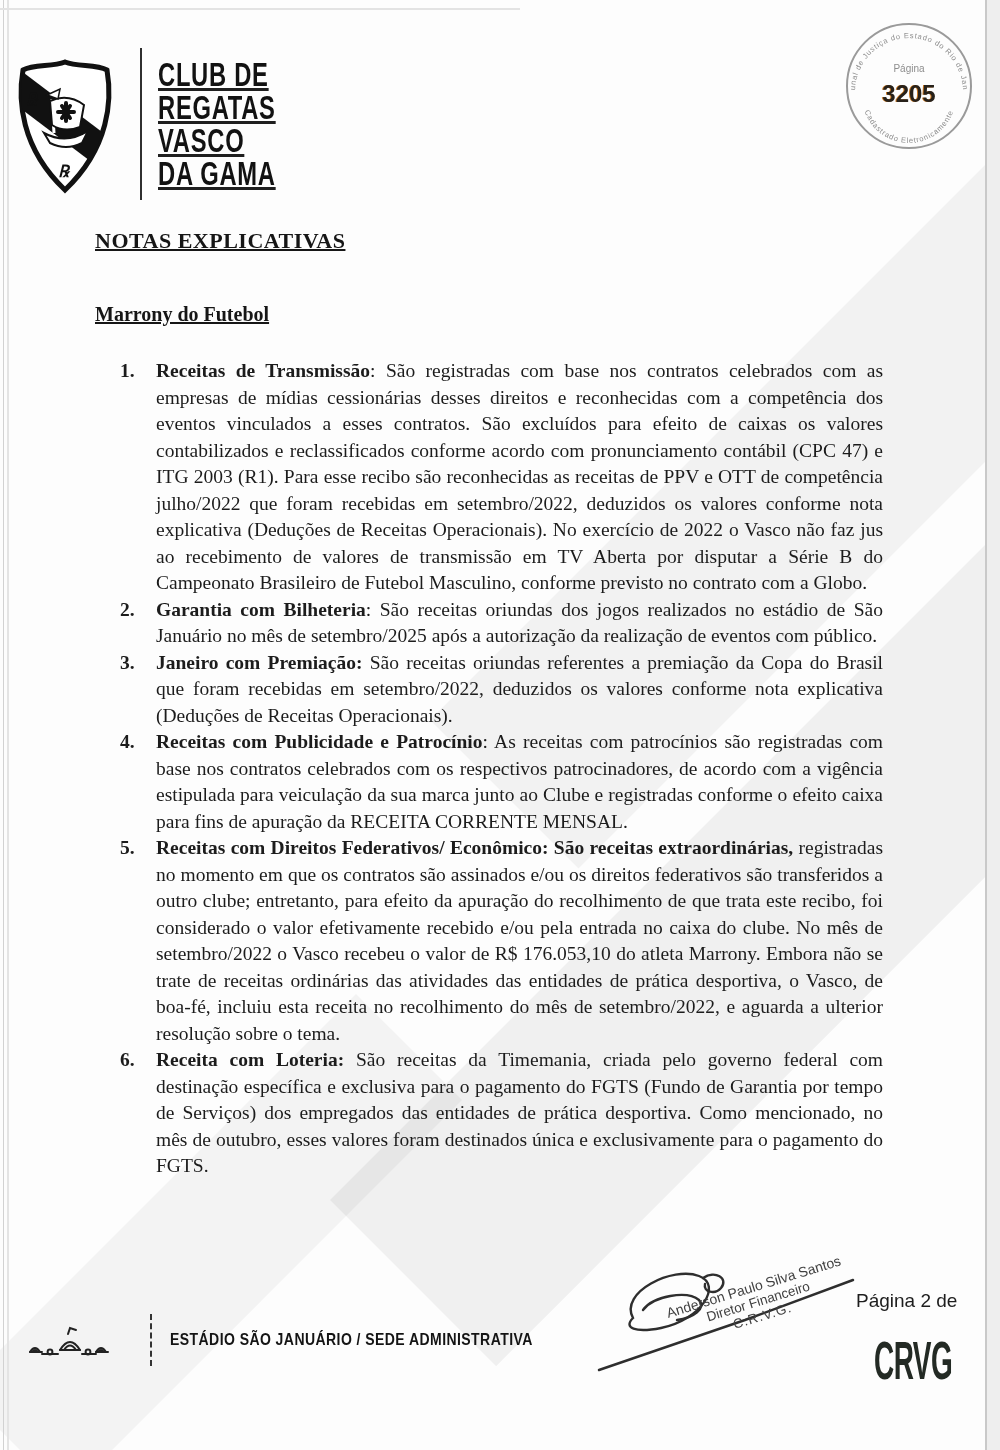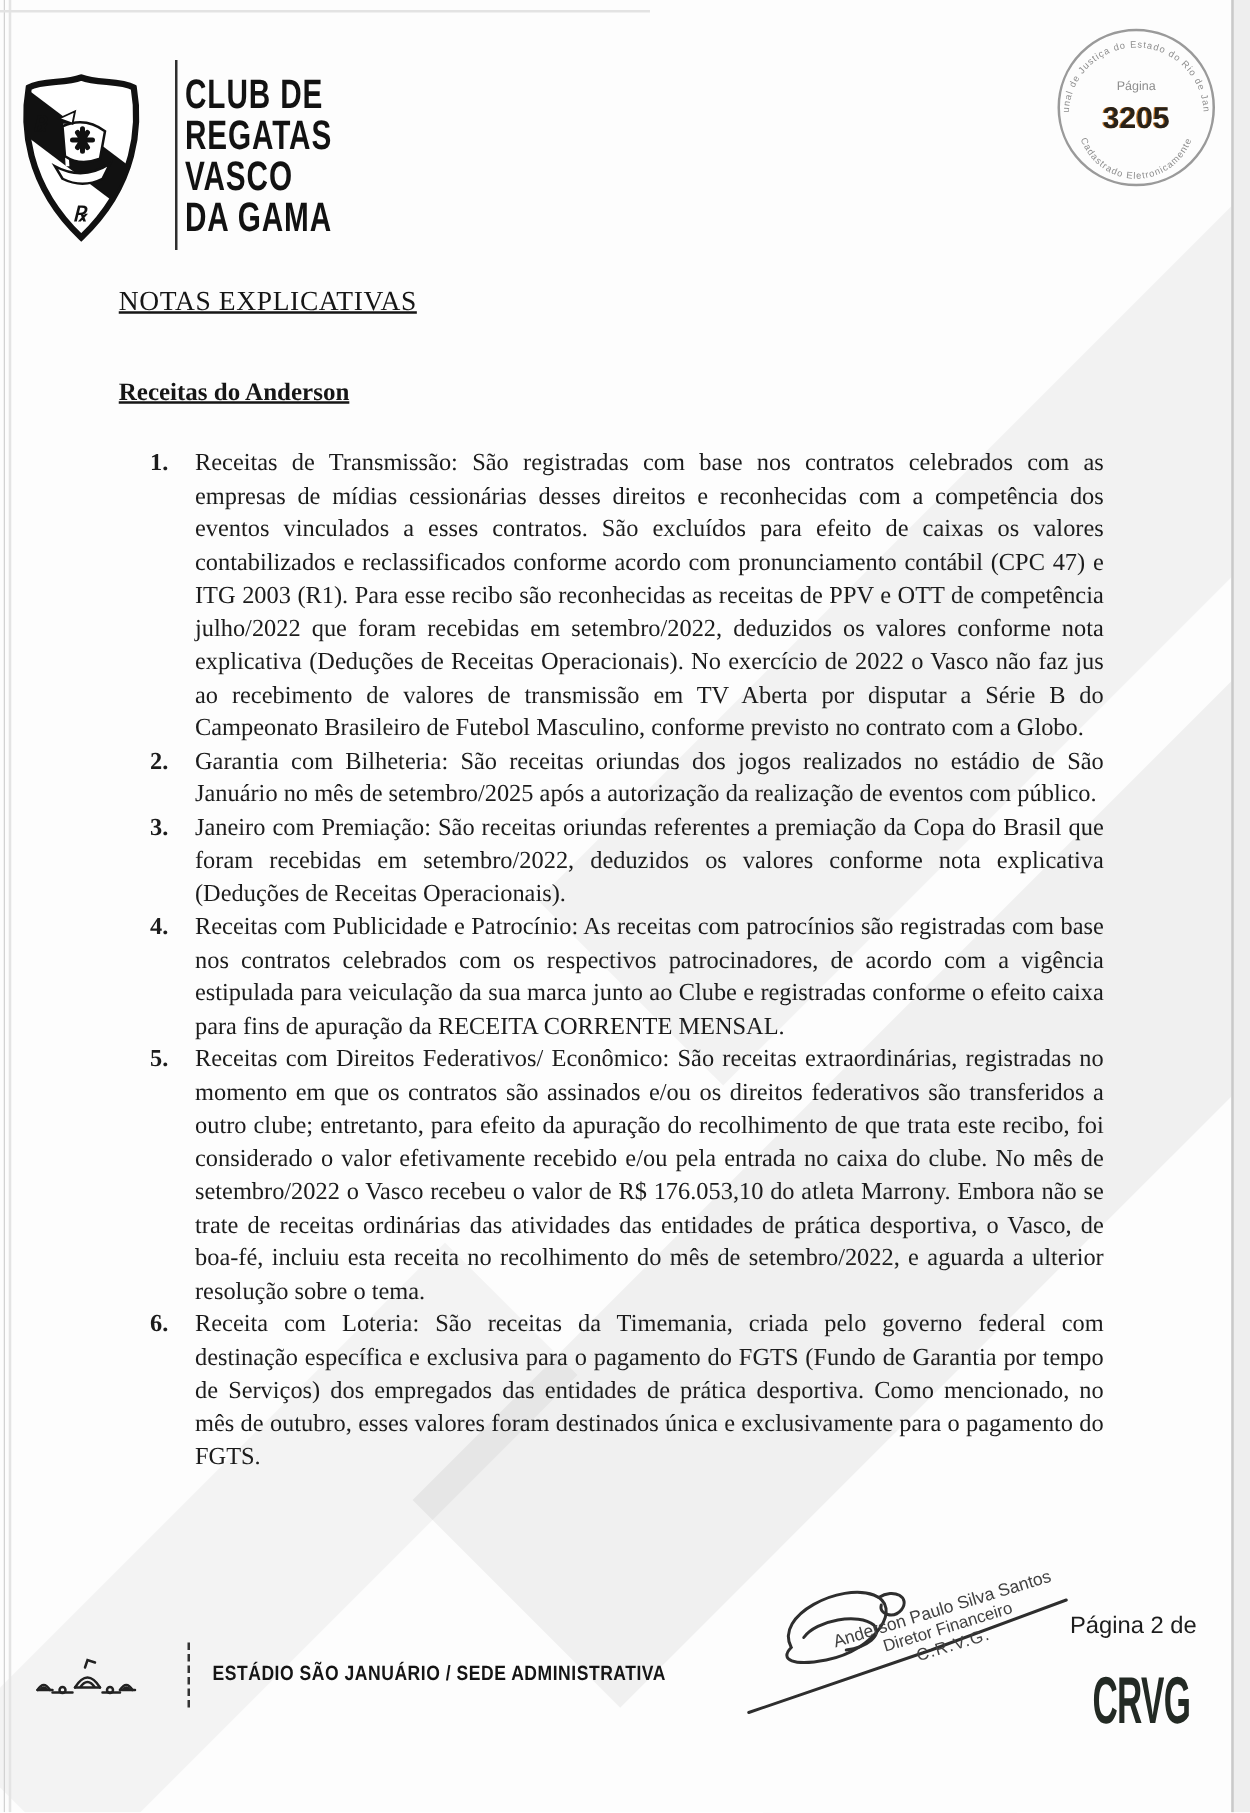--- a/index.html
+++ b/index.html
@@ -14,43 +14,43 @@
   .edge-top{position:absolute;top:8px;left:0;width:520px;height:2px;background:#e3e3e3;}
   
   .wm{position:absolute;background:rgba(0,0,0,0.045);transform-origin:0 0;transform:rotate(-45deg);}
   .wm.a{left:430px;top:720px;width:1000px;height:210px;}
   .wm.b{left:330px;top:1200px;width:1150px;height:235px;background:rgba(0,0,0,0.05);}
   .wm.c{left:-40px;top:1390px;width:560px;height:150px;background:rgba(0,0,0,0.04);}
 
   
   .crest{position:absolute;left:14px;top:55px;width:102px;height:142px;}
   .header-divider{position:absolute;left:140px;top:48px;width:2px;height:152px;background:#2f2f2f;}
-  .brand{position:absolute;left:148px;top:58px;}
+  .brand{position:absolute;left:158px;top:58px;text-decoration:underline;}
   .brand div{
     font-family:"Liberation Sans",sans-serif;font-weight:bold;font-size:33px;line-height:33px;
     color:#121212;transform:scaleX(0.72);transform-origin:0 0;white-space:nowrap;letter-spacing:1px;
   }
   
   .stamp{position:absolute;left:843px;top:20px;width:132px;height:132px;}
 
   
   .doc-title{
-    position:absolute;left:95px;top:228px;font-size:22px;font-weight:normal;letter-spacing:0.5px;
+    position:absolute;left:95px;top:228px;font-size:22px;font-weight:bold;letter-spacing:0.5px;
     text-decoration:underline;text-decoration-thickness:2px;color:#161616;
   }
   .section-title{
     position:absolute;left:95px;top:303px;font-size:20px;font-weight:bold;
     text-decoration:underline;text-decoration-thickness:2px;color:#161616;
   }
 
   
   .notes{position:absolute;left:120px;top:358px;width:763px;}
   .note-item{position:relative;padding-left:36px;text-align:justify;font-size:19.5px;line-height:26.5px;color:#1c1c1c;}
   .note-num{position:absolute;left:0;top:0;font-weight:bold;}
-  .seg.bold{font-weight:normal;margin-top:42px;}
+  .seg.bold{font-weight:bold;margin-top:42px;}
 
   
   .signature{position:absolute;left:595px;top:1248px;width:340px;height:130px;}
   .sig-scribble{position:absolute;left:0;top:0;}
   .sig-text{
     position:absolute;left:58px;top:30px;width:210px;text-align:center;
     font-family:"Liberation Sans",sans-serif;color:#414141;
     transform:rotate(-17deg);transform-origin:50% 50%;
   }
   .sig-text .l1{font-size:14px;}
@@ -133,21 +133,21 @@
       <text font-family="Liberation Sans, sans-serif" font-size="7.5" fill="#8d8d8d" letter-spacing="0.8">
         <textPath href="#arcBottom" startOffset="50%" text-anchor="middle">Cadastrado Eletronicamente</textPath>
       </text>
       <text x="66" y="52" text-anchor="middle" font-family="Liberation Sans, sans-serif" font-size="10" fill="#8d8d8d">Página</text>
       <text x="65" y="82" text-anchor="middle" font-family="Liberation Sans, sans-serif" font-weight="bold" font-size="24" fill="#c77722">3205</text>
       <text x="66" y="82" text-anchor="middle" font-family="Liberation Sans, sans-serif" font-weight="bold" font-size="24" fill="#27211a">3205</text>
     </svg>
   </div>
 
   <div class="doc-title">NOTAS EXPLICATIVAS</div>
-  <div class="section-title">Receitas do Anderson</div>
+  <div class="section-title">Marrony do Futebol</div>
 
   <div class="notes">
       <div class="note-item"><span class="note-num">1.</span><span class="seg bold">Receitas de Transmissão</span><span class="seg">: São registradas com base nos contratos celebrados com as empresas de mídias cessionárias desses direitos e reconhecidas com a competência dos eventos vinculados a esses contratos. São excluídos para efeito de caixas os valores contabilizados e reclassificados conforme acordo com pronunciamento contábil (CPC 47) e ITG 2003 (R1). Para esse recibo são reconhecidas as receitas de PPV e OTT de competência julho/2022 que foram recebidas em setembro/2022, deduzidos os valores conforme nota explicativa (Deduções de Receitas Operacionais). No exercício de 2022 o Vasco não faz jus ao recebimento de valores de transmissão em TV Aberta por disputar a Série B do Campeonato Brasileiro de Futebol Masculino, conforme previsto no contrato com a Globo.</span></div>
       <div class="note-item"><span class="note-num">2.</span><span class="seg bold">Garantia com Bilheteria</span><span class="seg">: São receitas oriundas dos jogos realizados no estádio de São Januário no mês de setembro/2025 após a autorização da realização de eventos com público.</span></div>
       <div class="note-item"><span class="note-num">3.</span><span class="seg bold">Janeiro com Premiação:</span><span class="seg"> São receitas oriundas referentes a premiação da Copa do Brasil que foram recebidas em setembro/2022, deduzidos os valores conforme nota explicativa (Deduções de Receitas Operacionais).</span></div>
       <div class="note-item"><span class="note-num">4.</span><span class="seg bold">Receitas com Publicidade e Patrocínio</span><span class="seg">: As receitas com patrocínios são registradas com base nos contratos celebrados com os respectivos patrocinadores, de acordo com a vigência estipulada para veiculação da sua marca junto ao Clube e registradas conforme o efeito caixa para fins de apuração da RECEITA CORRENTE MENSAL.</span></div>
       <div class="note-item"><span class="note-num">5.</span><span class="seg bold">Receitas com Direitos Federativos/ Econômico: São receitas extraordinárias,</span><span class="seg"> registradas no momento em que os contratos são assinados e/ou os direitos federativos são transferidos a outro clube; entretanto, para efeito da apuração do recolhimento de que trata este recibo, foi considerado o valor efetivamente recebido e/ou pela entrada no caixa do clube. No mês de setembro/2022 o Vasco recebeu o valor de R$ 176.053,10 do atleta Marrony. Embora não se trate de receitas ordinárias das atividades das entidades de prática desportiva, o Vasco, de boa-fé, incluiu esta receita no recolhimento do mês de setembro/2022, e aguarda a ulterior resolução sobre o tema.</span></div>
       <div class="note-item"><span class="note-num">6.</span><span class="seg bold">Receita com Loteria:</span><span class="seg"> São receitas da Timemania, criada pelo governo federal com destinação específica e exclusiva para o pagamento do FGTS (Fundo de Garantia por tempo de Serviços) dos empregados das entidades de prática desportiva. Como mencionado, no mês de outubro, esses valores foram destinados única e exclusivamente para o pagamento do FGTS.</span></div>
     </div>
 

